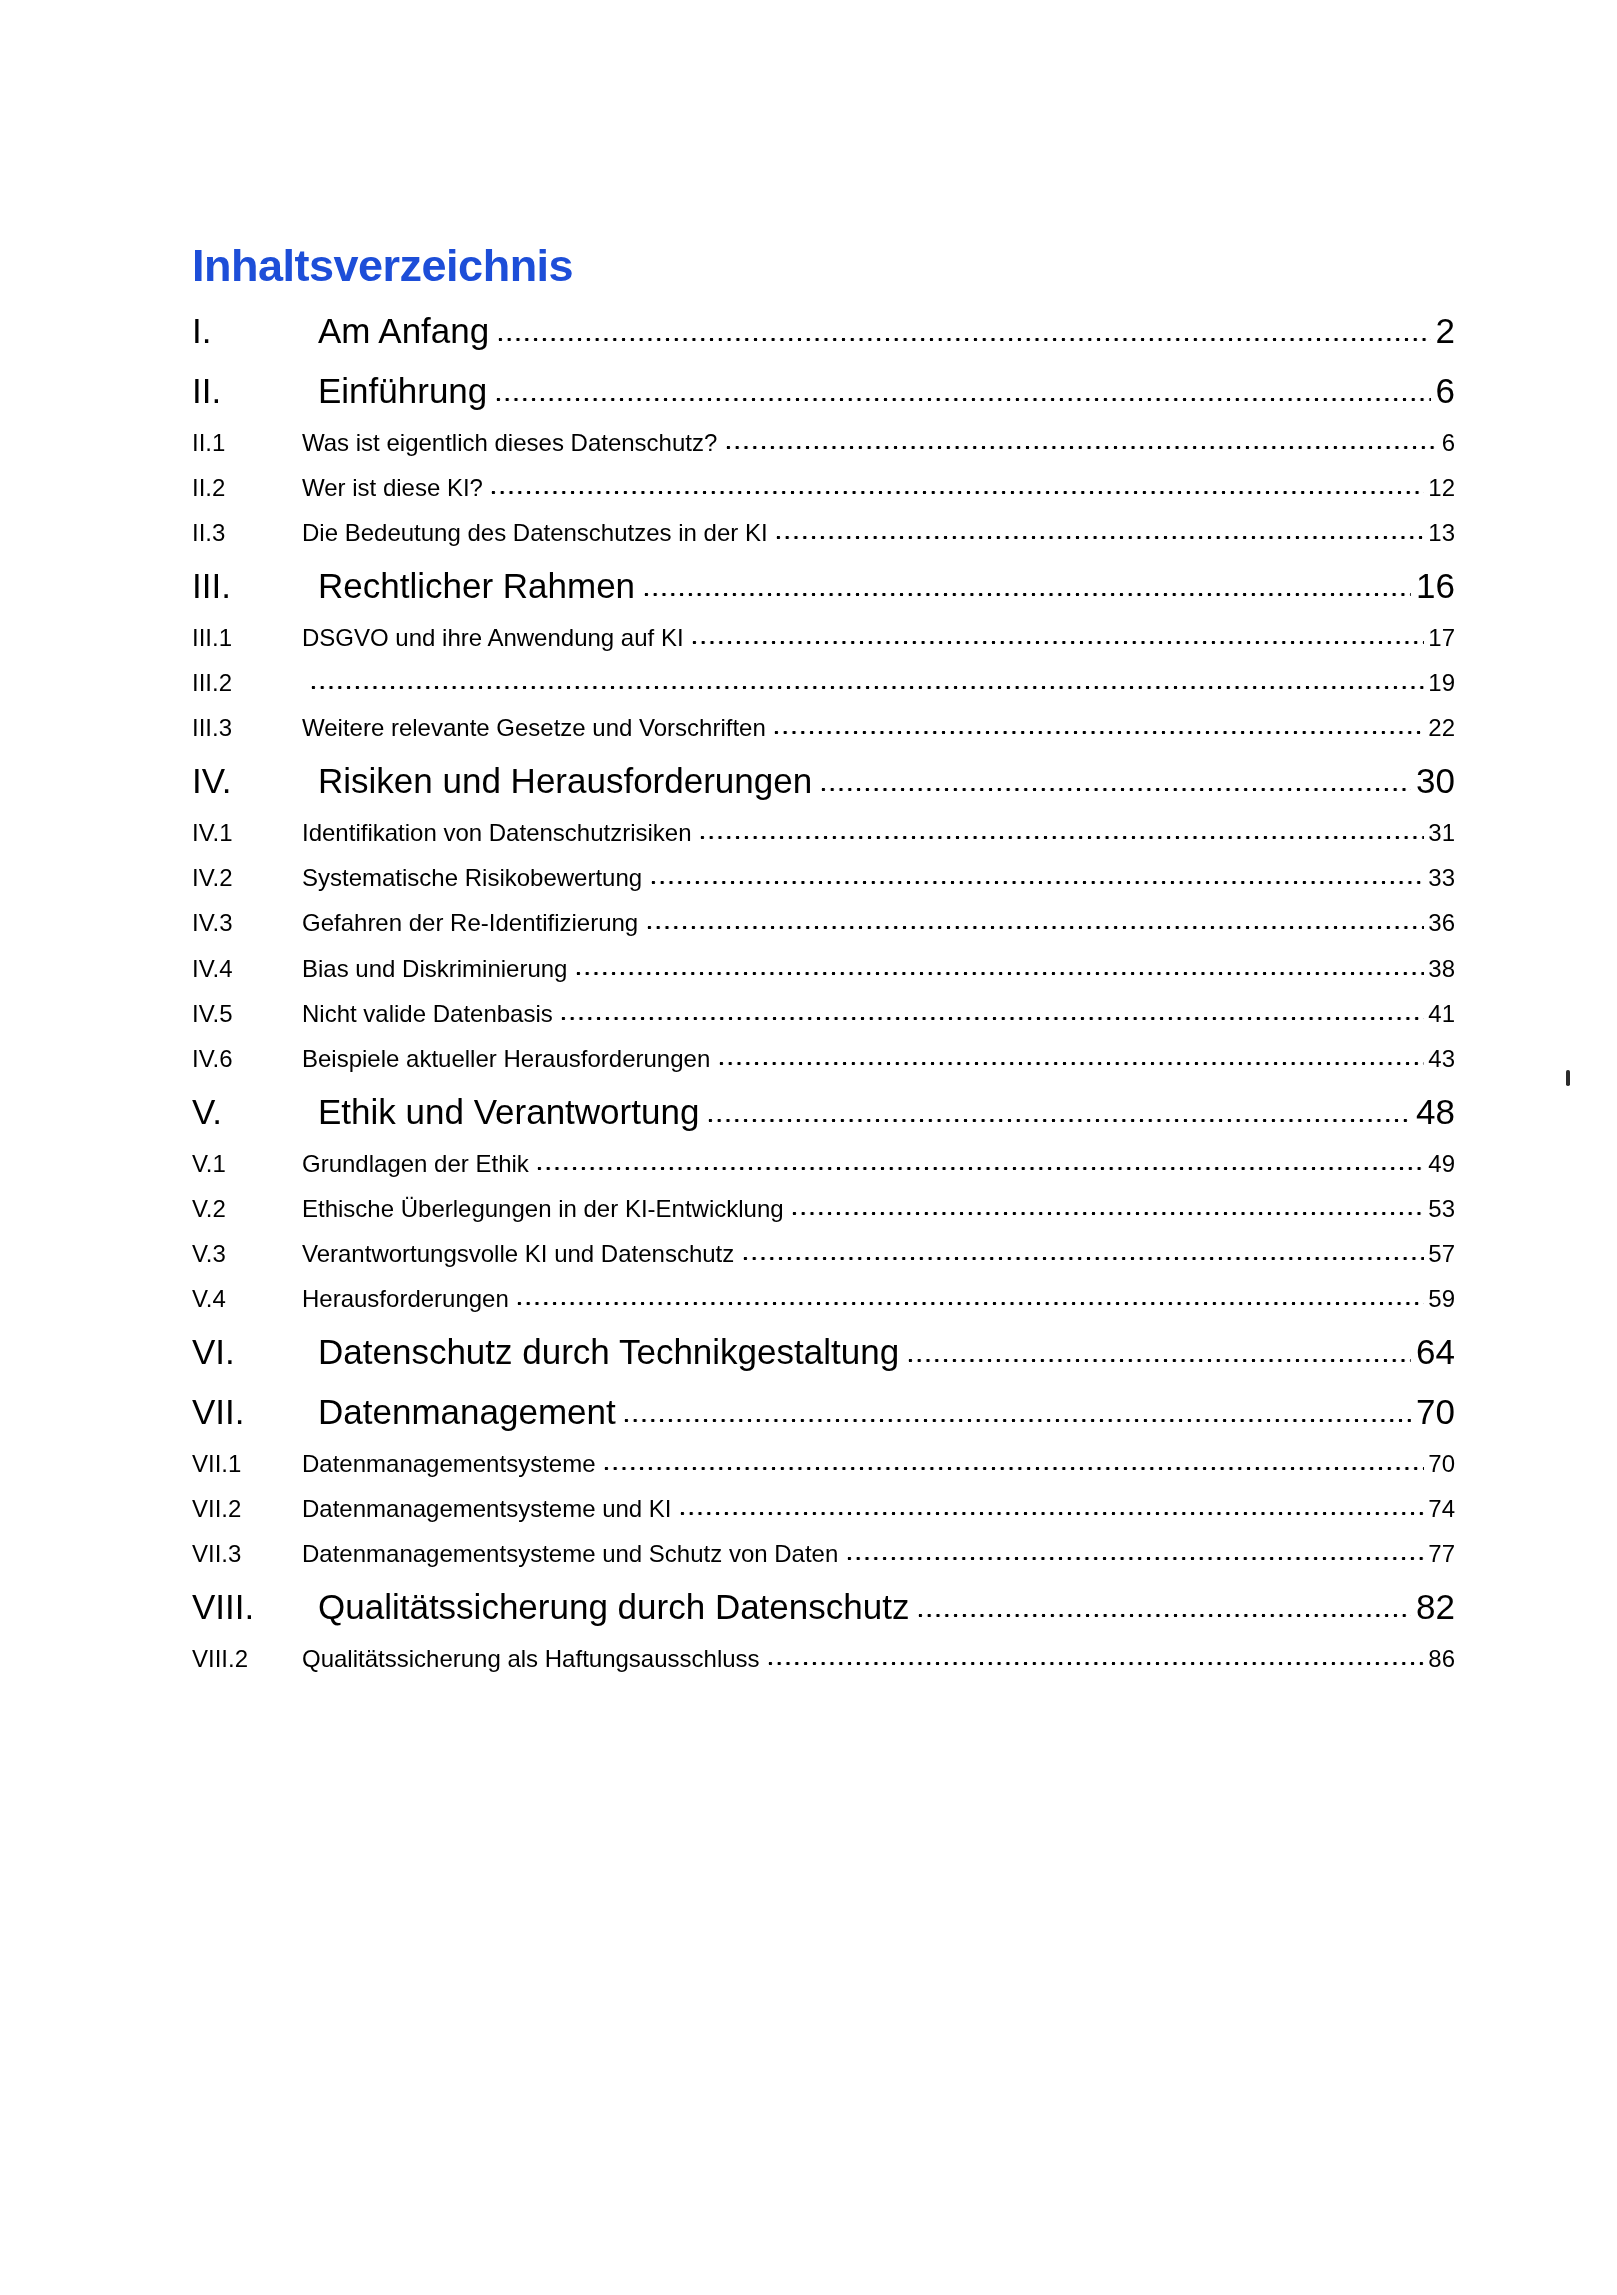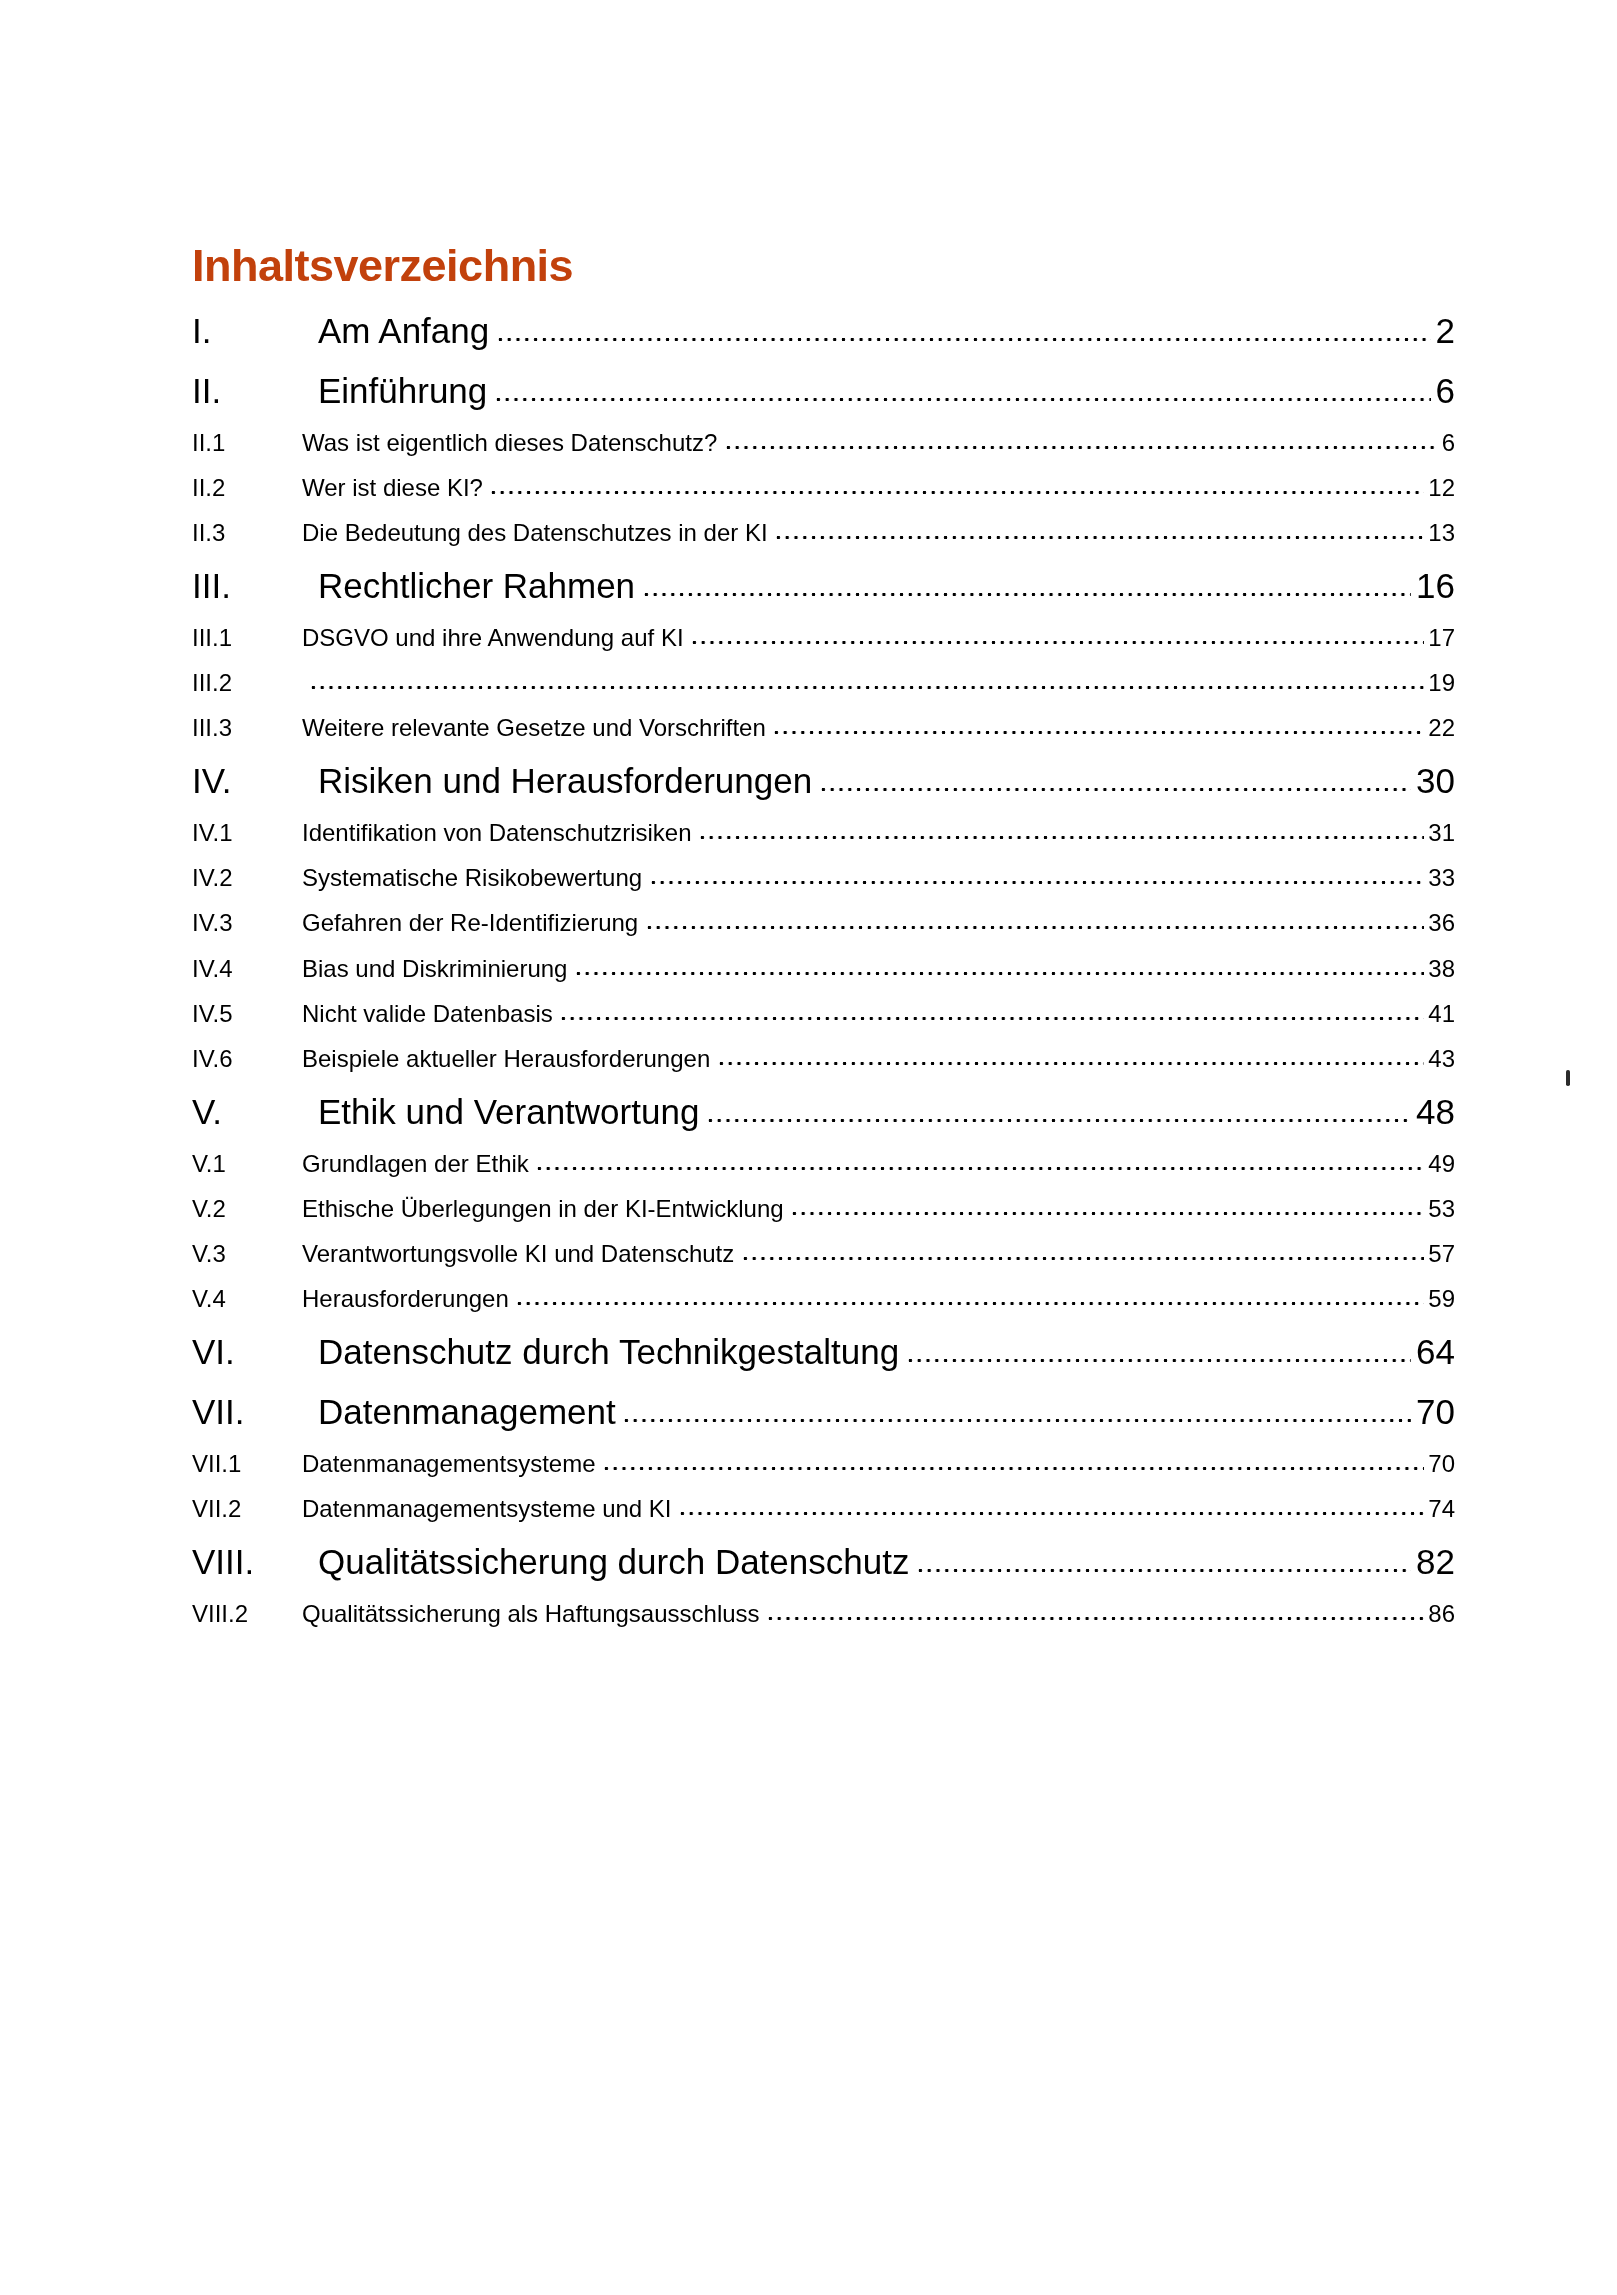--- a/index.html
+++ b/index.html
@@ -12,21 +12,21 @@
     font-family: "Liberation Sans", sans-serif;
     color: #000000;
   }
   .page {
     padding: 240px 163px 0 192px;
   }
   .doc-title {
     font-size: 45px;
     line-height: 1.15;
     font-weight: 700;
-    color: #c2410c;
+    color: #1d4ed8;
     margin-bottom: 9.2px;
     letter-spacing: -0.5px;
   }
   .toc-list { width: 100%; }
   .toc-row {
     display: flex;
     align-items: baseline;
     line-height: 1.15;
     width: 100%;
   }
@@ -217,20 +217,26 @@
         <span class="toc-title">Datenmanagementsysteme</span>
         <span class="toc-leader"></span>
         <span class="toc-page">70</span>
       </div>
       <div class="toc-row level2">
         <span class="toc-num">VII.2</span>
         <span class="toc-title">Datenmanagementsysteme und KI</span>
         <span class="toc-leader"></span>
         <span class="toc-page">74</span>
       </div>
+      <div class="toc-row level2">
+        <span class="toc-num">VII.3</span>
+        <span class="toc-title">Datenmanagementsysteme und Schutz von Daten</span>
+        <span class="toc-leader"></span>
+        <span class="toc-page">77</span>
+      </div>
       <div class="toc-row level1">
         <span class="toc-num">VIII.</span>
         <span class="toc-title">Qualitätssicherung durch Datenschutz</span>
         <span class="toc-leader"></span>
         <span class="toc-page">82</span>
       </div>
       <div class="toc-row level2">
         <span class="toc-num">VIII.2</span>
         <span class="toc-title">Qualitätssicherung als Haftungsausschluss</span>
         <span class="toc-leader"></span>

